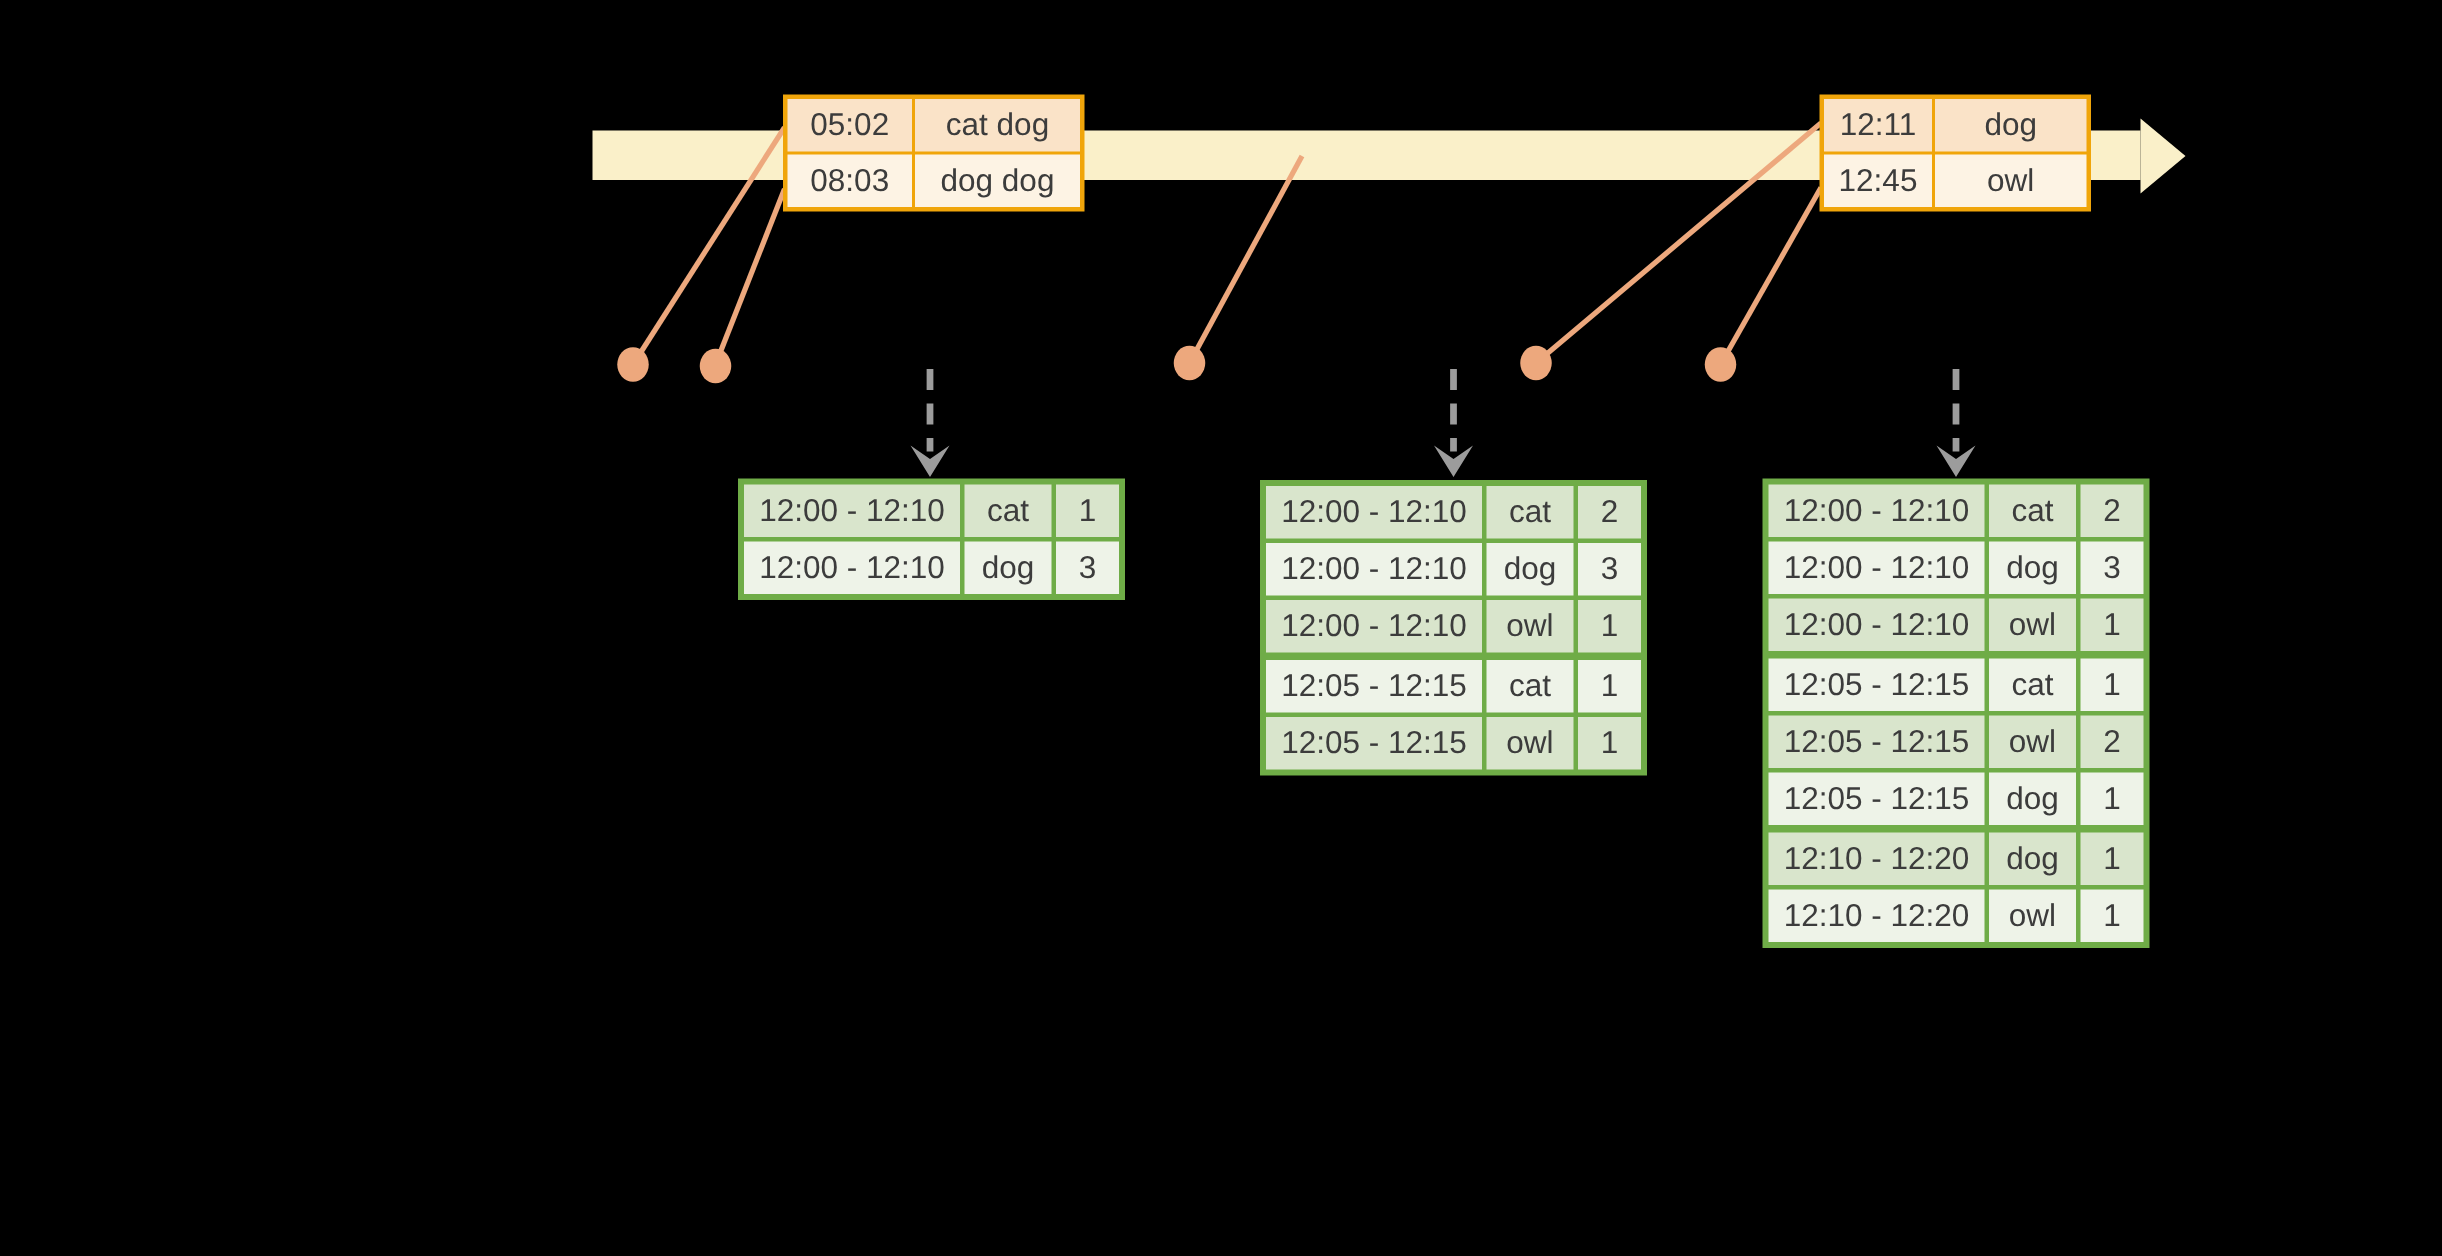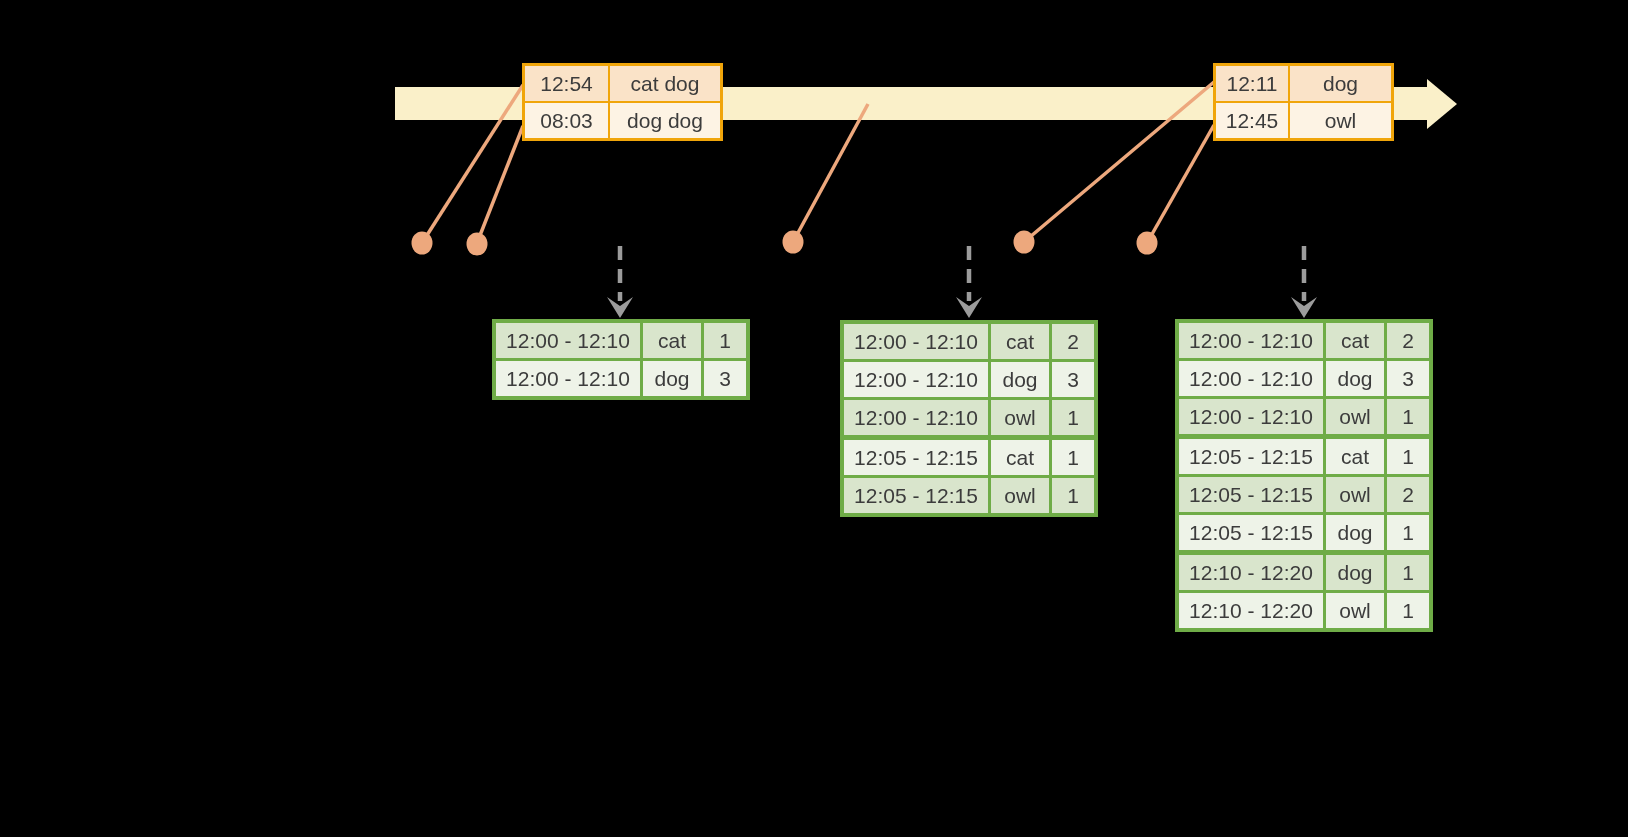--- a/index.html
+++ b/index.html
@@ -69,21 +69,21 @@
       </g>
       <g>
         <line x1="1304" y1="246" x2="1304" y2="301" stroke="#9c9c9c" stroke-width="4.5" stroke-dasharray="14 9"></line>
         <polygon points="1291,297 1304,306 1317,297 1304,318" fill="#9c9c9c"></polygon>
       </g>
     </g>
   </svg>
 
   <div class="etable et1">
     <div class="erow e-dark">
-      <div class="ecell">12:54</div>
+      <div class="ecell">05:02</div>
       <div class="ecell">cat dog</div>
     </div>
     <div class="erow e-light">
       <div class="ecell">08:03</div>
       <div class="ecell">dog dog</div>
     </div>
   </div>
 
 
   <div class="etable et3">

